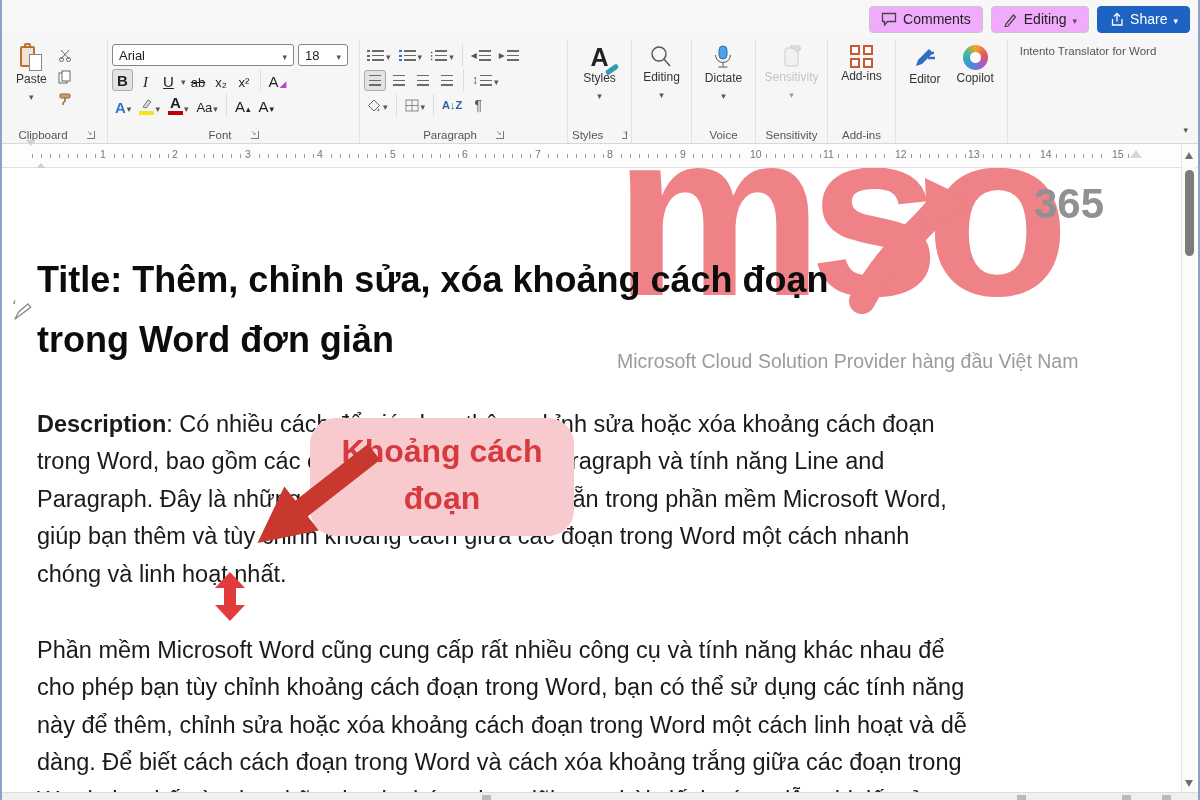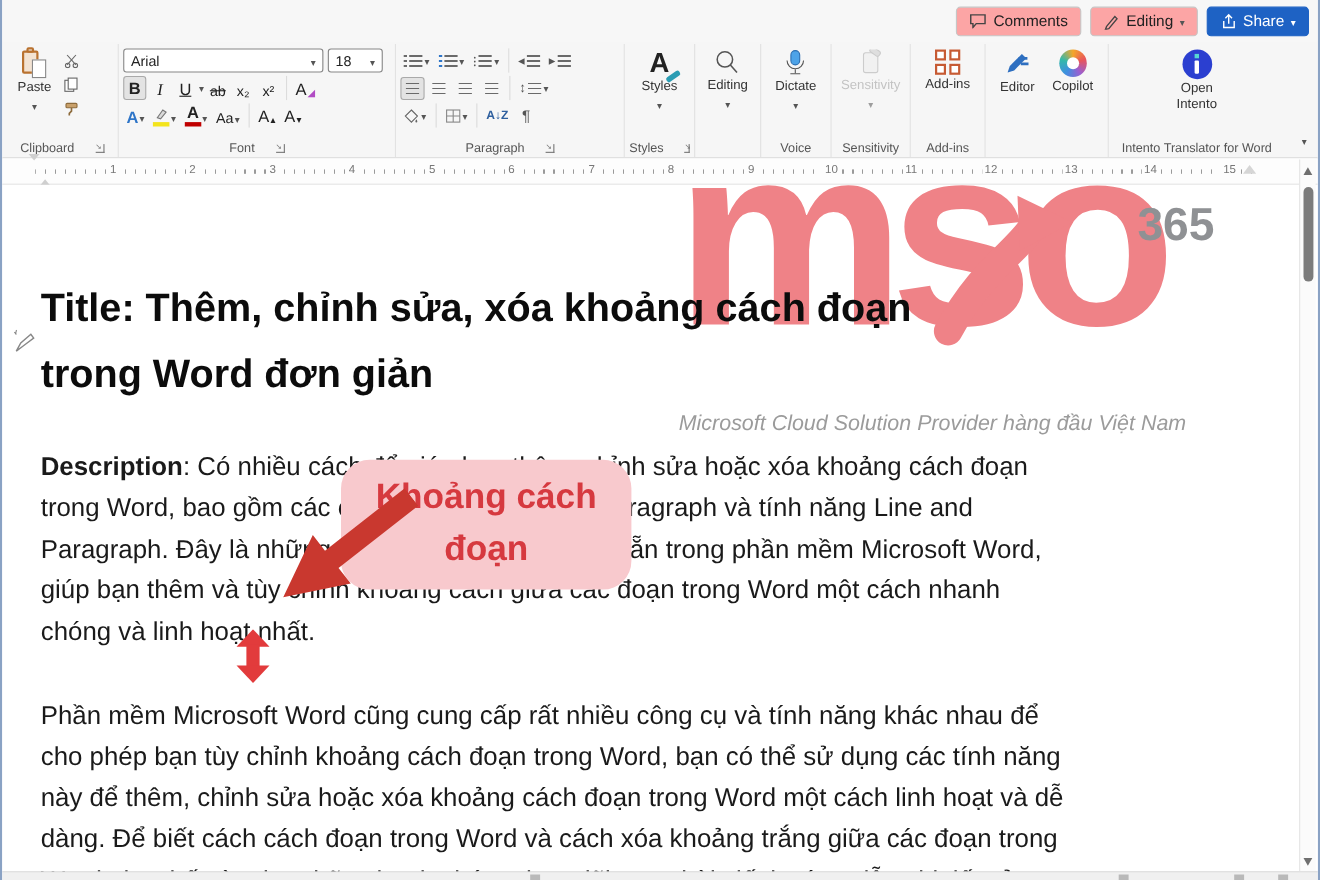--- a/index.html
+++ b/index.html
@@ -5,21 +5,21 @@
   html,body{margin:0;padding:0;background:#ddd;}
   *{box-sizing:border-box;font-family:"Liberation Sans",sans-serif;}
   .app{position:relative;width:1200px;height:800px;background:#fff;overflow:hidden;
        border-left:2px solid #8aa2c4;border-right:2px solid #8aa2c4;}
   
   .menubar{height:38px;background:#f7f7f7;display:flex;align-items:center;padding:0 8px 0 22px;}
   .tabs{display:flex;gap:26px;align-items:center;font-size:14.5px;color:#333;}
   .tab{cursor:default;padding:9px 2px 7px;}
   .tab.active{color:#111;border-bottom:3px solid #185abd;font-weight:400;}
   .topright{margin-left:auto;display:flex;gap:8px;align-items:center;}
-  .obtn{display:flex;align-items:center;gap:6px;height:27px;background:#fca5a5;border:1px solid #c6c6c6;
+  .obtn{display:flex;align-items:center;gap:6px;height:27px;background:#f0abfc;border:1px solid #c6c6c6;
         border-radius:4px;padding:0 11px;font-size:14px;color:#222;}
   .sbtn{display:flex;align-items:center;gap:6px;height:27px;background:#1e62c4;border:1px solid #1e62c4;
         border-radius:4px;padding:0 11px;font-size:14px;color:#fff;font-weight:400;}
   .chev::after{content:"▾";font-size:9px;color:#555;}
   .chev.white::after{color:#fff;}
   
   .ribbon{height:106px;background:#f6f6f6;border-bottom:1px solid #d8d8d8;display:flex;align-items:stretch;
           padding:2px 0 0 4px;position:relative;}
   .group{display:flex;flex-direction:column;border-right:1px solid #e2e2e2;padding:2px 4px 0;}
   .gbody{flex:1;display:flex;align-items:flex-start;}
@@ -87,21 +87,21 @@
      font-size:36px;font-weight:bold;color:#0c0c0c;line-height:60px;white-space:pre-line;}
   .doc-p{position:absolute;left:35px;width:1090px;z-index:1;font-size:23.5px;color:#1a1a1a;
      line-height:37.5px;white-space:pre-line;}
   .desc{top:214px;}
   .para2{top:440px;}
   
   .wm{position:absolute;z-index:0;}
   .wm-mso{left:612px;top:-72px;font-size:235px;font-weight:800;letter-spacing:-14px;color:#ef8287;line-height:1;}
   .wm-365{left:1032px;top:2px;font-size:42px;font-weight:bold;color:#8f9194;margin-top:10px;}
   .wm-vn{left:1078px;top:104px;font-size:54px;font-weight:bold;color:#ef8287;}
-  .wm-tag{left:615px;top:206px;font-size:19.5px;color:#9b9b9b;font-style:italic;}
+  .wm-tag{left:615px;top:182px;font-size:19.5px;color:#9b9b9b;}
   .wm-arrow{left:835px;top:8px;}
   
   .callout{position:absolute;left:308px;top:250px;width:264px;z-index:2;background:#f8c9cd;border-radius:26px;
      padding:10px 12px 14px;text-align:center;font-size:32px;font-weight:bold;color:#d6393f;
      line-height:47px;white-space:pre-line;}
   .bigarrow{position:absolute;left:238px;top:300px;width:150px;height:60px;z-index:2;transform:rotate(142deg);}
   .dblarrow{position:absolute;left:212px;top:404px;z-index:2;}
   .margin-pencil{position:absolute;left:8px;top:130px;z-index:1;}
   
   .scroll{position:absolute;top:145px;right:2px;bottom:8px;width:15px;background:#fbfbfb;border-left:1px solid #e5e5e5;}
@@ -428,29 +428,20 @@
           <span class="copilot-ic">
               <i></i>
             </span>
           <span class="blabel">Copilot</span>
         </div>
       </div>
       <div class="glabel"></div>
     </div>
 
     <div class="group" style="width:160px;border-right:none">
-      <div class="gbody" style="justify-content:center;width:100%">
-        <div class="bigbtn">
-          <span class="intento-ic">
-              <span class="stem"></span>
-              <span class="dot"></span>
-            </span>
-          <span class="blabel" style="width:48px">Open Intento</span>
-        </div>
-      </div>
       <div class="glabel">
           <span>Intento Translator for Word</span>
         </div>
     </div>
 
     <span class="collapse chev"></span>
   </div>
 
   <div class="ruler">
     <div class="ticks"></div>

